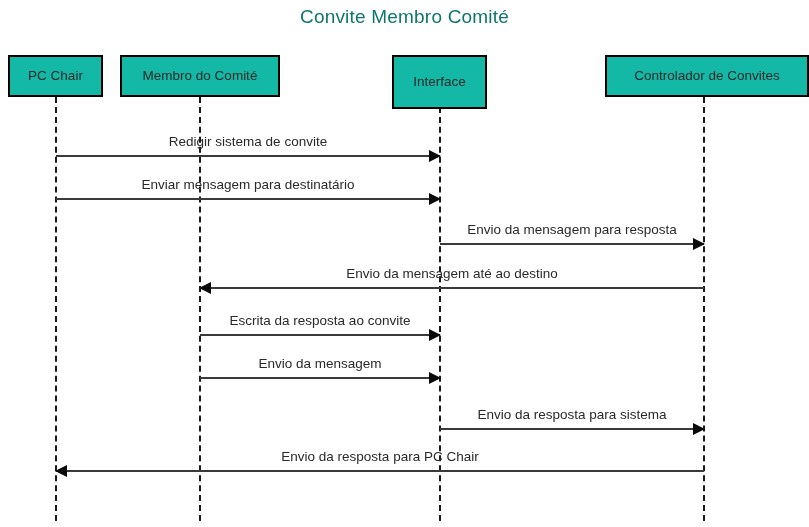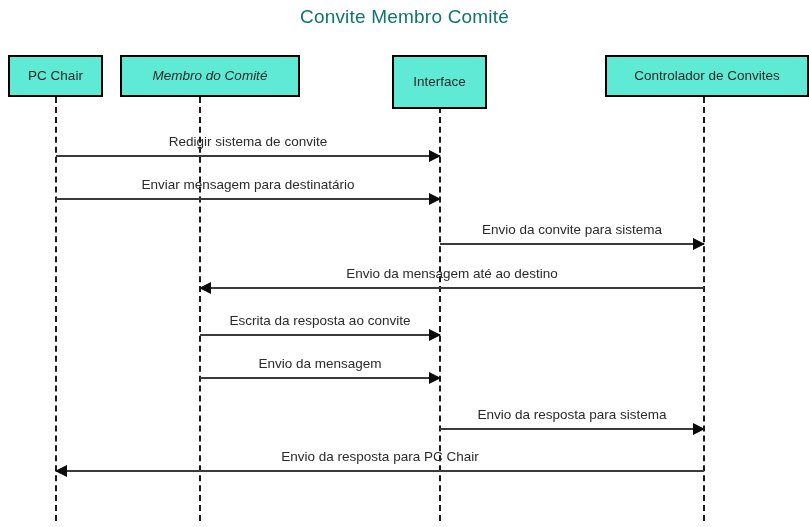--- a/index.html
+++ b/index.html
@@ -26,21 +26,21 @@
     text-align: center;
     font-size: 19px;
     line-height: 24px;
     color: #0f766e;
     letter-spacing: 0.2px;
   }
   .participant-box {
     position: absolute;
     box-sizing: border-box;
     border: 2px solid #000000;
-    background: #5eead4;
+    background: #14b8a6;
     display: flex;
     align-items: center;
     justify-content: center;
   }
   .participant-label {
     font-size: 13.5px;
     line-height: 16px;
     color: #2a2a2a;
     white-space: nowrap;
   }
@@ -99,21 +99,21 @@
   <div id="lifelines-layer">
       <div class="lifeline" style="left: 55px; top: 97px; height: 424px;"></div>
       <div class="lifeline" style="left: 199px; top: 97px; height: 424px;"></div>
       <div class="lifeline" style="left: 439px; top: 97px; height: 424px;"></div>
       <div class="lifeline" style="left: 703px; top: 97px; height: 424px;"></div>
     </div>
   <div id="participants-layer">
       <div class="participant-box" style="left: 8px; top: 55px; width: 95px; height: 42px;">
         <span class="participant-label">PC Chair</span>
       </div>
-      <div class="participant-box" style="left: 120px; top: 55px; width: 180px; height: 42px; font-style: italic;">
+      <div class="participant-box" style="left: 120px; top: 55px; width: 160px; height: 42px;">
         <span class="participant-label">Membro do Comité</span>
       </div>
       <div class="participant-box" style="left: 392px; top: 55px; width: 95px; height: 54px;">
         <span class="participant-label">Interface</span>
       </div>
       <div class="participant-box" style="left: 605px; top: 55px; width: 204px; height: 42px;">
         <span class="participant-label">Controlador de Convites</span>
       </div>
     </div>
   <div id="messages-layer">
@@ -123,21 +123,21 @@
         <div class="msg-label">Redigir sistema de convite</div>
       </div>
       <div class="message to-right" style="left: 56px; top: 198px; width: 384px;">
         <div class="line"></div>
         <div class="head"></div>
         <div class="msg-label">Enviar mensagem para destinatário</div>
       </div>
       <div class="message to-right" style="left: 440px; top: 243px; width: 264px;">
         <div class="line"></div>
         <div class="head"></div>
-        <div class="msg-label">Envio da convite para sistema</div>
+        <div class="msg-label">Envio da mensagem para resposta</div>
       </div>
       <div class="message to-left" style="left: 200px; top: 287px; width: 504px;">
         <div class="line"></div>
         <div class="head"></div>
         <div class="msg-label">Envio da mensagem até ao destino</div>
       </div>
       <div class="message to-right" style="left: 200px; top: 334px; width: 240px;">
         <div class="line"></div>
         <div class="head"></div>
         <div class="msg-label">Escrita da resposta ao convite</div>

